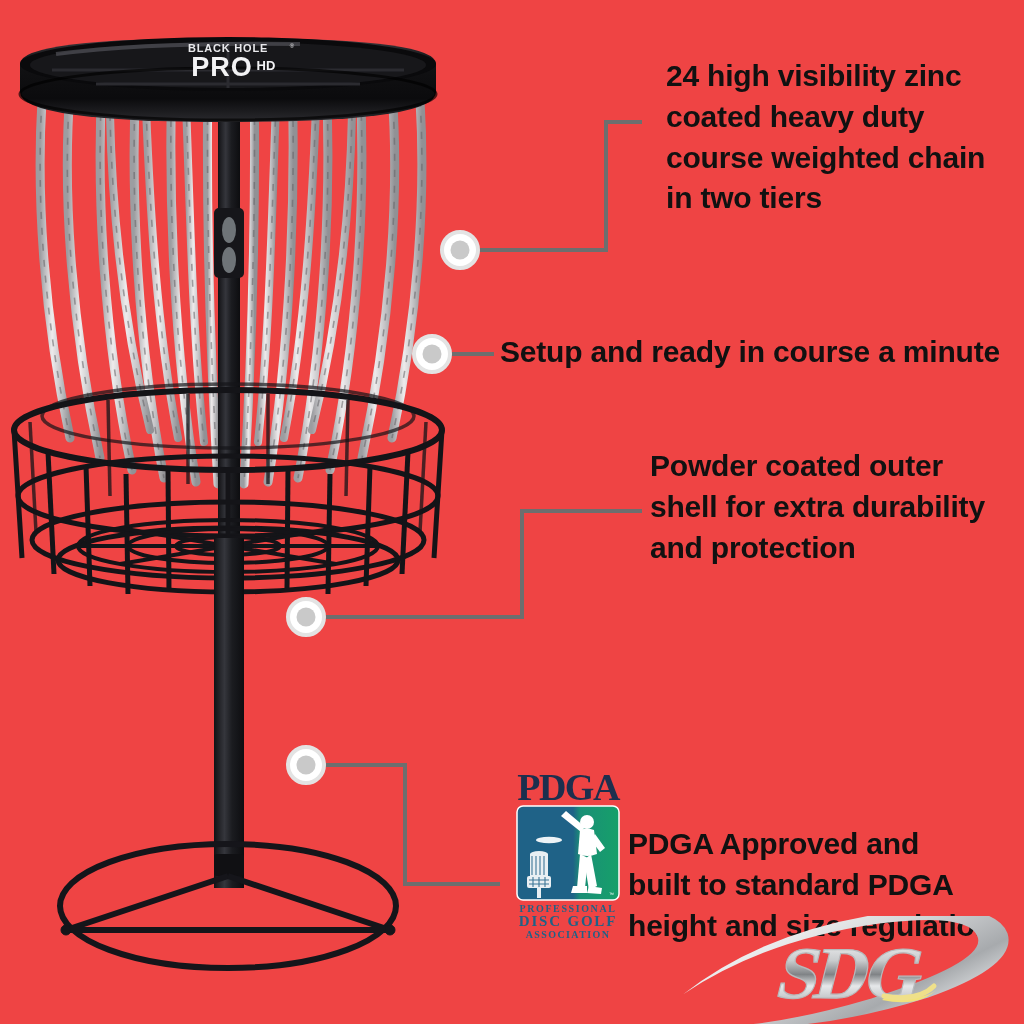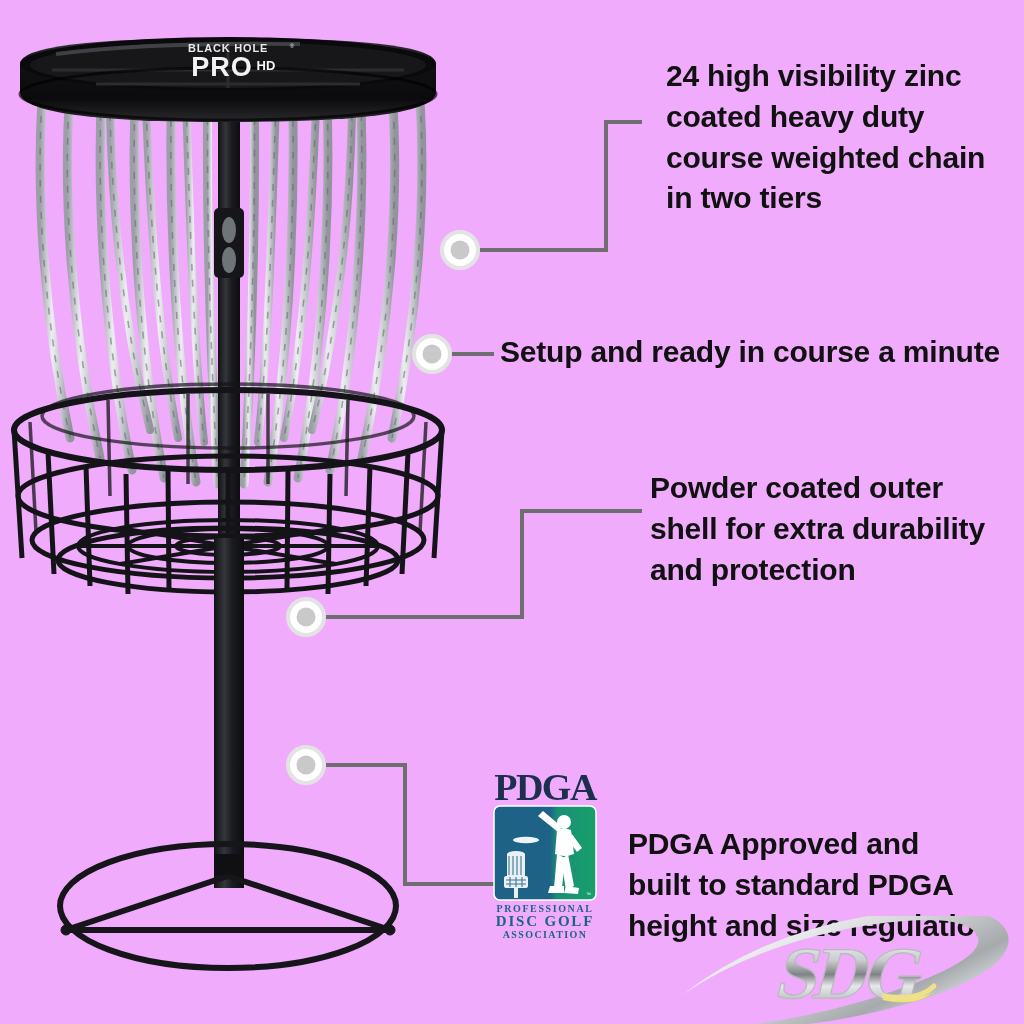--- a/index.html
+++ b/index.html
@@ -14,21 +14,21 @@
     overflow: hidden;
     font-family: "Liberation Sans", sans-serif;
     -webkit-font-smoothing: antialiased;
   }
 
   #stage {
     position: absolute;
     left: 0; top: 0;
     width: 1024px;
     height: 1024px;
-    background: #f0abfc;
+    background: #ef4444;
   }
 
   
   #product-figure {
     position: absolute;
     left: 0px;
     top: 18px;
     width: 460px;
     height: 980px;
   }
@@ -70,21 +70,21 @@
     font-weight: bold;
     font-size: 30px;
     line-height: 1.36;
     letter-spacing: -0.2px;
     white-space: pre-line;
   }
 
   
   #pdga-logo {
     position: absolute;
-    left: 486px;
+    left: 509px;
     top: 762px;
     width: 118px;
     height: 180px;
     text-decoration: underline;
   }
   #pdga-logo svg { display:block; width:100%; height:100%; }
 
   
   #sdg-watermark {
     position: absolute;
@@ -293,21 +293,21 @@
   <div class="callout-marker" style="left:286px; top:597px;"></div>
   <div class="callout-marker" style="left:286px; top:745px;"></div>
 
   <div class="callout-text" style="left:650px; top:56px; width:360px;margin-left:16px;">24 high visibility zinc
 coated heavy duty
 course weighted chain
 in two tiers</div>
 
   <div class="callout-text" style="left:500px; top:332px; width:520px;">Setup and ready in course a minute</div>
 
-  <div class="callout-text" style="left:650px; top:468px; width:366px;">Powder coated outer
+  <div class="callout-text" style="left:650px; top:446px; width:366px;">Powder coated outer
 shell for extra durability
 and protection</div>
 
   <div class="callout-text" style="left:628px; top:792px; width:392px;margin-top:32px;">PDGA Approved and
 built to standard PDGA
 height and size regulation</div>
 
   <div id="pdga-logo">
     <svg viewBox="0 0 118 180" xmlns="http://www.w3.org/2000/svg">
       <defs>

